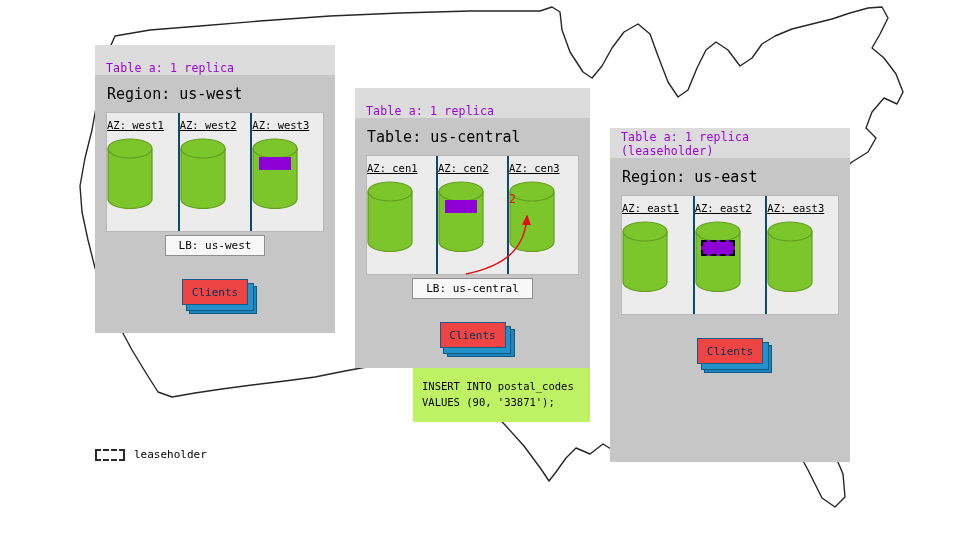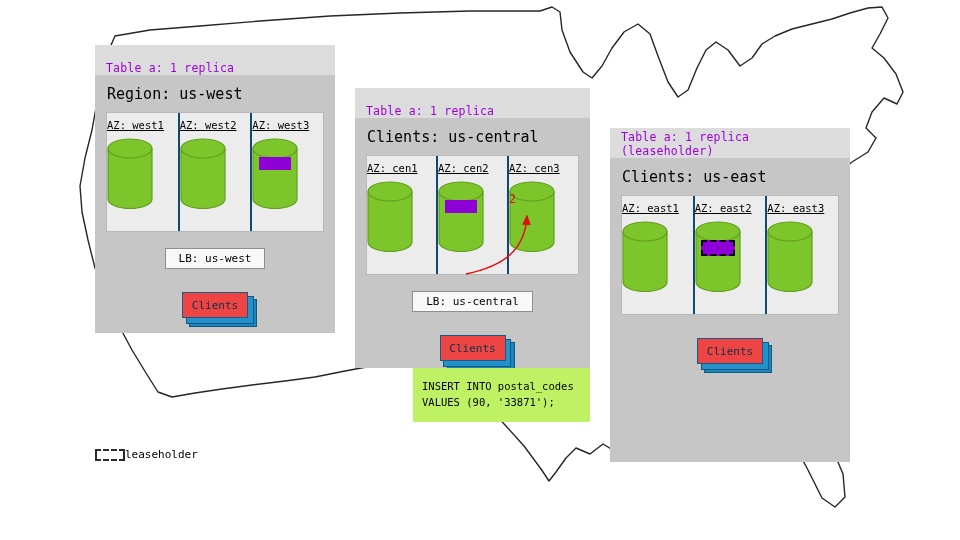--- a/index.html
+++ b/index.html
@@ -24,42 +24,42 @@
   .az-row  { display:flex; background:#ececec; border:1px solid #b8b8b8; height:120px; }
   .az-cell { flex:1; display:flex; flex-direction:column; align-items:flex-start; padding-top:6px;text-decoration:underline; }
   .az-cell + .az-cell { border-left:2px solid #0c4a6e; }
   .az-label { font-size:10.5px; color:#000; margin-bottom:7px; white-space:nowrap; }
 
   .cyl-wrap { position:relative; width:46px; height:72px; }
   .marker { position:absolute; left:50%; top:19px; transform:translateX(-50%);
             width:32px; height:13px; background:#8d00d6; z-index:1; }
   .marker.leaseholder { width:34px; height:16px; border:2px dashed #000; }
 
-  .lb-box { width:max-content; margin:16px auto 0 auto; background:#f8f8f8;
+  .lb-box { width:max-content; margin:3px auto 0 auto; background:#f8f8f8;
             border:1px solid #8f8f8f; padding:3px 13px; font-size:11px; color:#000; }
 
   .clients-wrap { position:relative; width:66px; height:26px; margin:23px auto 0 auto; }
   .clients-wrap::before { content:""; position:absolute; left:7px; top:7px;
             width:100%; height:100%; background:#1f85c0; border:1px solid #10597f; }
   .clients-wrap::after  { content:""; position:absolute; left:3.5px; top:3.5px;
             width:100%; height:100%; background:#2591cb; border:1px solid #10597f; }
   .clients-btn { position:absolute; left:0; top:0; z-index:1; width:100%; height:100%;
             background:#ef4444; border:1px solid #0f5d88; display:flex;
             align-items:center; justify-content:center; font-size:11px; color:#04344f; }
 
   .query-box { position:absolute; left:413px; top:368px; width:177px; height:54px;
             background:#bef264; z-index:2; padding:10px 9px; font-size:10.5px;
             line-height:1.55; color:#000; white-space:nowrap; }
 
   .arrow-svg { position:absolute; left:0; top:0; z-index:4; pointer-events:none; }
   .arrow-label { position:absolute; left:509px; top:192px; z-index:4;
             color:#e01010; font-size:11.5px; }
 
   .legend { position:absolute; left:95px; top:448px; z-index:2; display:flex;
-            align-items:center; gap:0; font-size:11px; color:#000;text-align:center; }
+            align-items:center; gap:9px; font-size:11px; color:#000;text-align:center; }
   .legend-swatch { width:30px; height:12px; border:2px dashed #2a2a2a; background:#fff; }
 </style>
 </head>
 <body>
 
 <div class="stage">
 
   <svg class="map-svg" width="960" height="540" viewBox="0 0 960 540">
     <path d="M115 36 L150 30 L200 26 L260 21 L330 16 L400 13 L470 11 L540 11 L552 7 L560 12
              L562 30 L570 52 L583 72 L592 78 L602 66 L612 48 L624 32 L638 24
@@ -119,21 +119,21 @@
         <div class="clients-btn">Clients</div>
       </div>
     </div>
   </section>
 
   <section class="panel" id="panel-us-central">
     <header class="panel-header">
       <span>Table a: 1 replica</span>
     </header>
     <div class="panel-body">
-      <div class="region-title">Clients: us-central</div>
+      <div class="region-title">Table: us-central</div>
       <div class="az-row">
         <div class="az-cell">
           <div class="az-label">AZ: cen1</div>
           <div class="cyl-wrap">
             <svg width="46" height="72" viewBox="0 0 46 72">
               <path d="M1 10.5 A22 9.5 0 0 1 45 10.5 V61 A22 9.5 0 0 1 1 61 Z" fill="#7cc62c" stroke="#639f1d" stroke-width="1.2"></path>
               <path d="M1 10.5 A22 9.5 0 0 0 45 10.5" fill="none" stroke="#639f1d" stroke-width="1.2"></path>
             </svg>
             
           </div>
@@ -164,21 +164,21 @@
         <div class="clients-btn">Clients</div>
       </div>
     </div>
   </section>
 
   <section class="panel" id="panel-us-east">
     <header class="panel-header">
       <span>Table a: 1 replica (leaseholder)</span>
     </header>
     <div class="panel-body">
-      <div class="region-title">Clients: us-east</div>
+      <div class="region-title">Region: us-east</div>
       <div class="az-row">
         <div class="az-cell">
           <div class="az-label">AZ: east1</div>
           <div class="cyl-wrap">
             <svg width="46" height="72" viewBox="0 0 46 72">
               <path d="M1 10.5 A22 9.5 0 0 1 45 10.5 V61 A22 9.5 0 0 1 1 61 Z" fill="#7cc62c" stroke="#639f1d" stroke-width="1.2"></path>
               <path d="M1 10.5 A22 9.5 0 0 0 45 10.5" fill="none" stroke="#639f1d" stroke-width="1.2"></path>
             </svg>
             
           </div>

